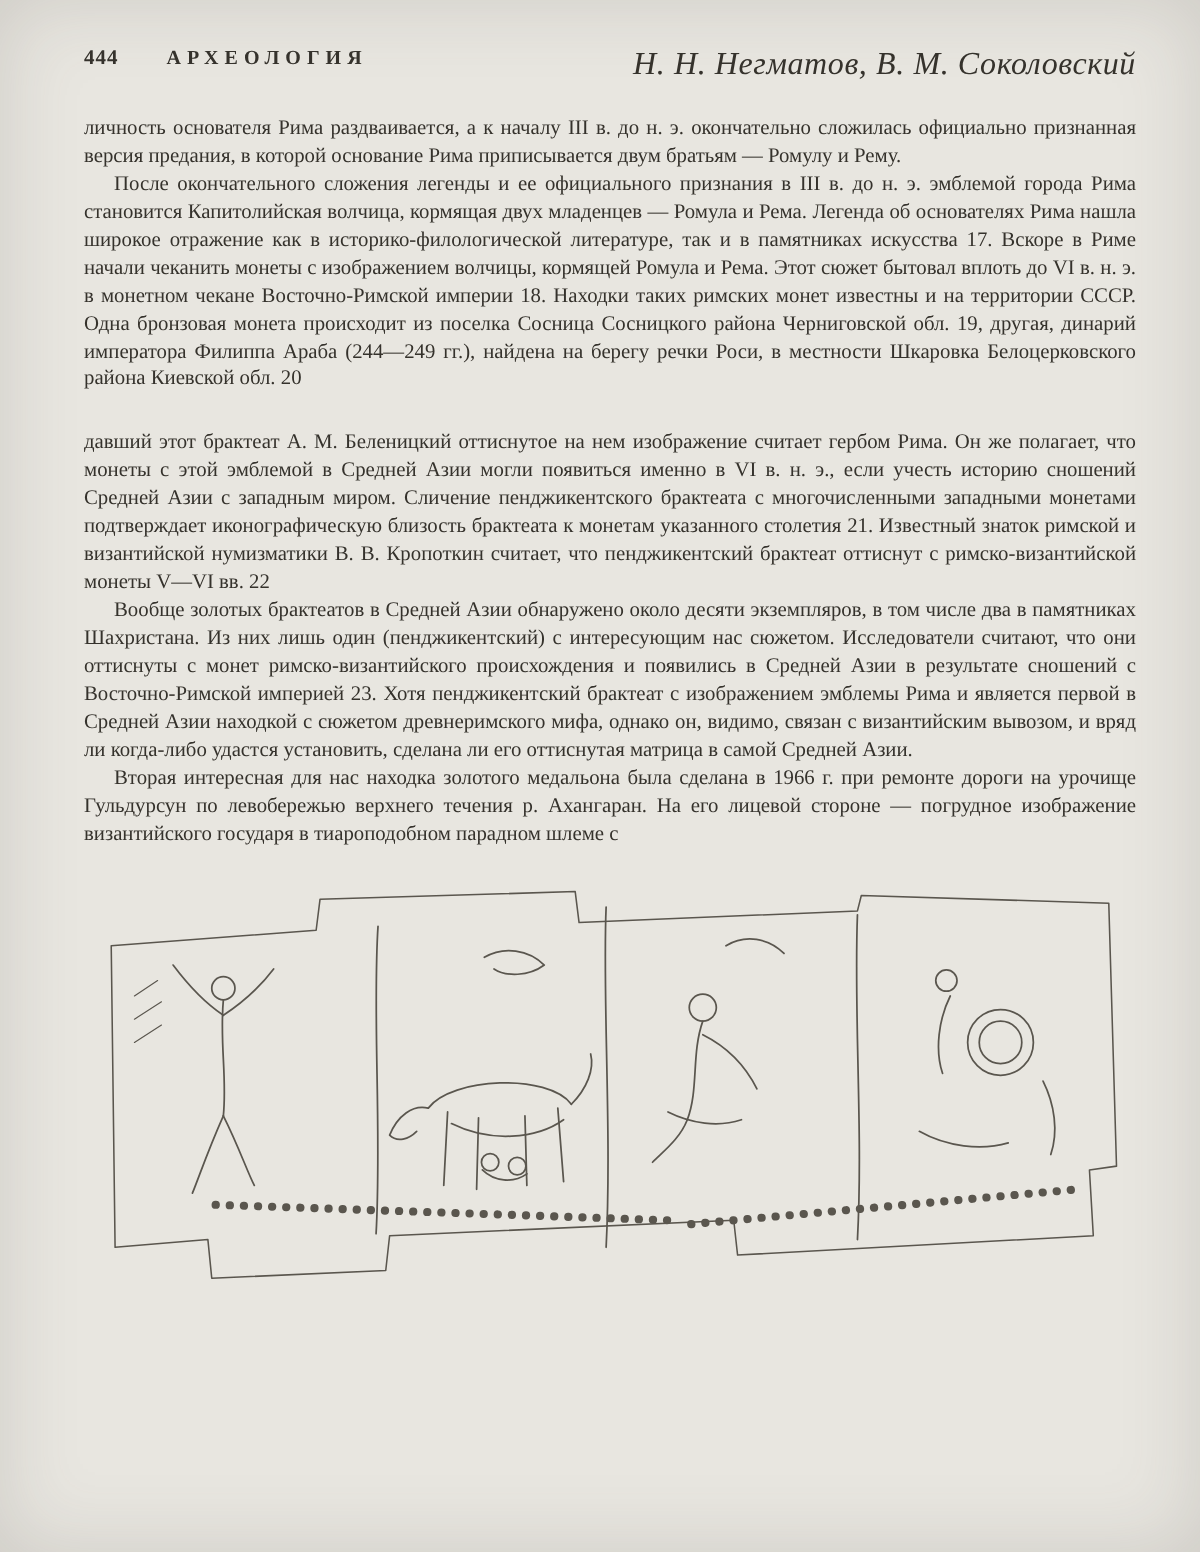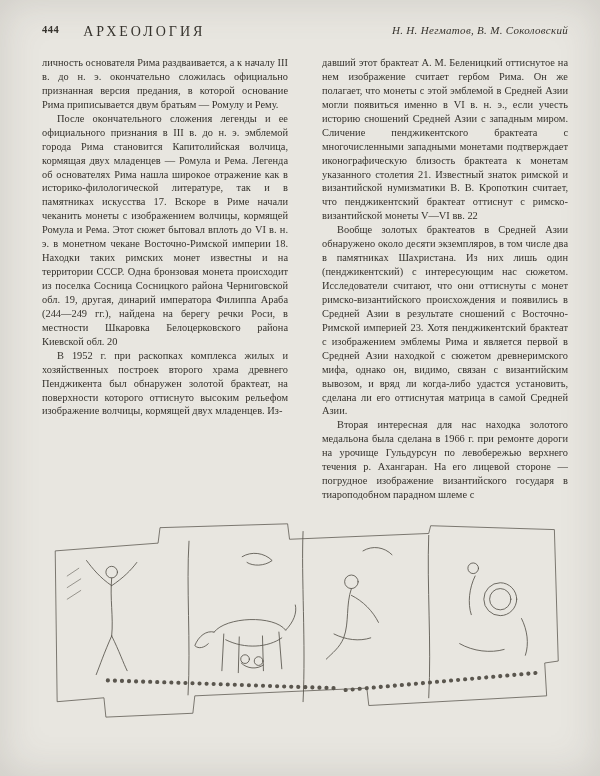--- a/index.html
+++ b/index.html
@@ -26,33 +26,34 @@
     align-items: flex-start;
     font-size: 10.5px;
     margin-bottom: 16px;
   }
   .page-num {
     font-weight: bold;
     letter-spacing: 0.5px;
     margin-right: 24px;
   }
   .running-head {
-    font-weight: normal;
+    font-weight: bold;
     letter-spacing: 3px;
-    font-size: 14px;
+    font-size: 10px;
   }
   .authors {
     margin-left: auto;
     font-style: italic;
-    font-size: 11px;
+    font-size: 16px;
     letter-spacing: 0.3px;
   }
   .columns {
     display: flex;
-    gap: 34px;
+    gap: 18px;
+    flex-direction: column;
   }
   .col {
     flex: 1 1 0;
     font-size: 10.4px;
     line-height: 1.34;
     text-align: justify;
     hyphens: auto;
   }
   .col p {
     margin: 0;
@@ -79,21 +80,20 @@
   <div class="header">
     <span class="page-num">444</span>
     <span class="running-head">АРХЕОЛОГИЯ</span>
     <span class="authors">Н. Н. Негматов, В. М. Соколовский</span>
   </div>
 
   <div class="columns">
     <div class="col">
       <p class="cont">личность основателя Рима раздваивается, а к началу III в. до н. э. окончательно сложилась официально признанная версия предания, в которой основание Рима приписывается двум братьям — Ромулу и Рему.</p>
       <p>После окончательного сложения легенды и ее официального признания в III в. до н. э. эмблемой города Рима становится Капитолийская волчица, кормящая двух младенцев — Ромула и Рема. Легенда об основателях Рима нашла широкое отражение как в историко-филологической литературе, так и в памятниках искусства 17. Вскоре в Риме начали чеканить монеты с изображением волчицы, кормящей Ромула и Рема. Этот сюжет бытовал вплоть до VI в. н. э. в монетном чекане Восточно-Римской империи 18. Находки таких римских монет известны и на территории СССР. Одна бронзовая монета происходит из поселка Сосница Сосницкого района Черниговской обл. 19, другая, динарий императора Филиппа Араба (244—249 гг.), найдена на берегу речки Роси, в местности Шкаровка Белоцерковского района Киевской обл. 20</p>
-      <p>В 1952 г. при раскопках комплекса жилых и хозяйственных построек второго храма древнего Пенджикента был обнаружен золотой брактеат, на поверхности которого оттиснуто высоким рельефом изображение волчицы, кормящей двух младенцев. Из-</p>
     </div>
     <div class="col">
       <p class="cont">давший этот брактеат А. М. Беленицкий оттиснутое на нем изображение считает гербом Рима. Он же полагает, что монеты с этой эмблемой в Средней Азии могли появиться именно в VI в. н. э., если учесть историю сношений Средней Азии с западным миром. Сличение пенджикентского брактеата с многочисленными западными монетами подтверждает иконографическую близость брактеата к монетам указанного столетия 21. Известный знаток римской и византийской нумизматики В. В. Кропоткин считает, что пенджикентский брактеат оттиснут с римско-византийской монеты V—VI вв. 22</p>
       <p>Вообще золотых брактеатов в Средней Азии обнаружено около десяти экземпляров, в том числе два в памятниках Шахристана. Из них лишь один (пенджикентский) с интересующим нас сюжетом. Исследователи считают, что они оттиснуты с монет римско-византийского происхождения и появились в Средней Азии в результате сношений с Восточно-Римской империей 23. Хотя пенджикентский брактеат с изображением эмблемы Рима и является первой в Средней Азии находкой с сюжетом древнеримского мифа, однако он, видимо, связан с византийским вывозом, и вряд ли когда-либо удастся установить, сделана ли его оттиснутая матрица в самой Средней Азии.</p>
       <p>Вторая интересная для нас находка золотого медальона была сделана в 1966 г. при ремонте дороги на урочище Гульдурсун по левобережью верхнего течения р. Ахангаран. На его лицевой стороне — погрудное изображение византийского государя в тиароподобном парадном шлеме с</p>
     </div>
   </div>
 
   <div class="figure">
     <svg viewBox="0 0 540 220" aria-hidden="true">

